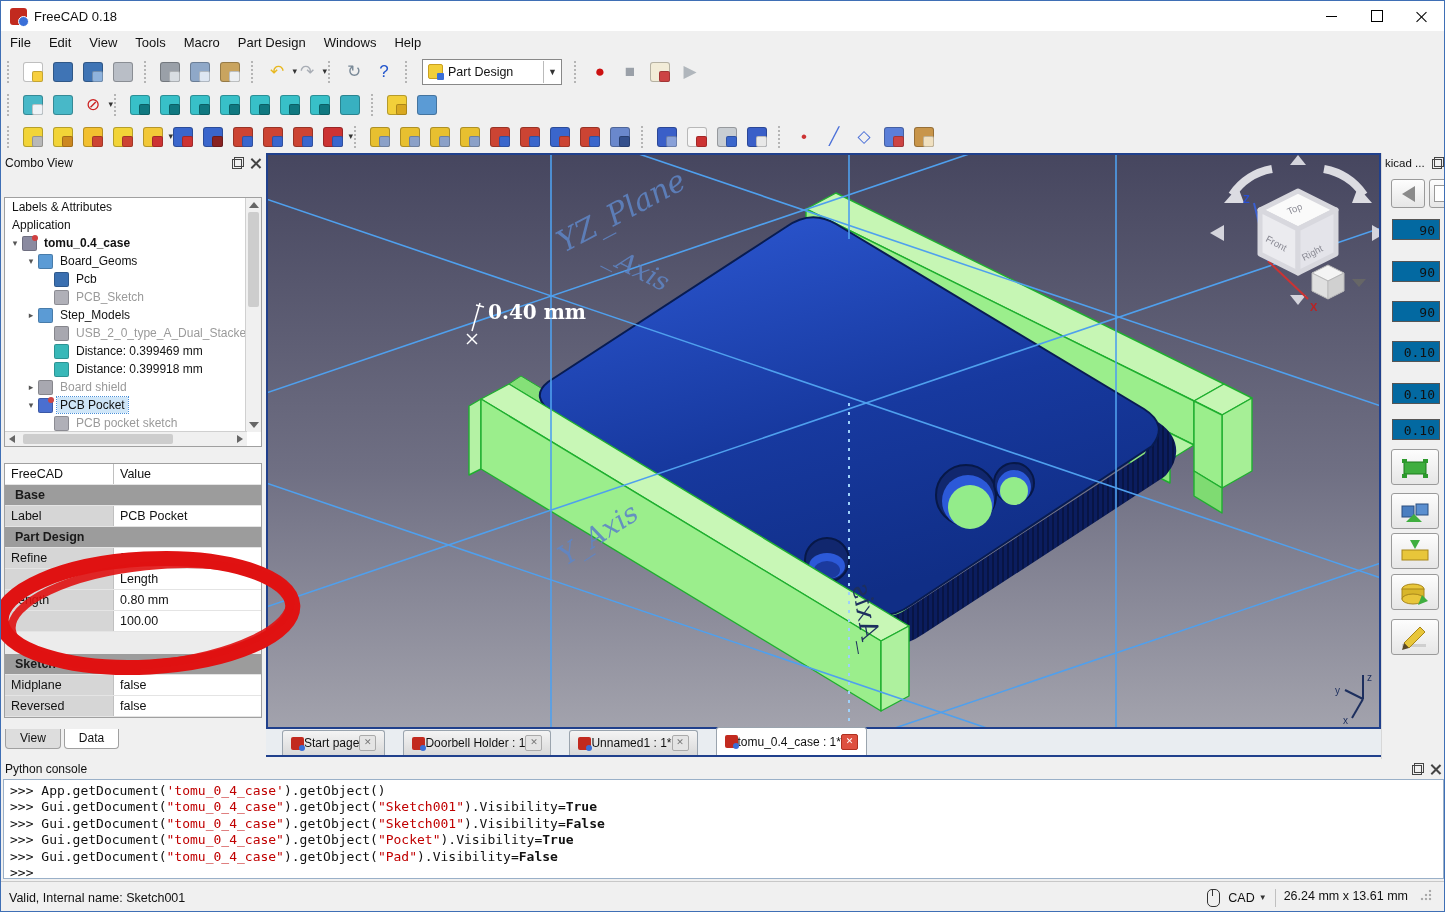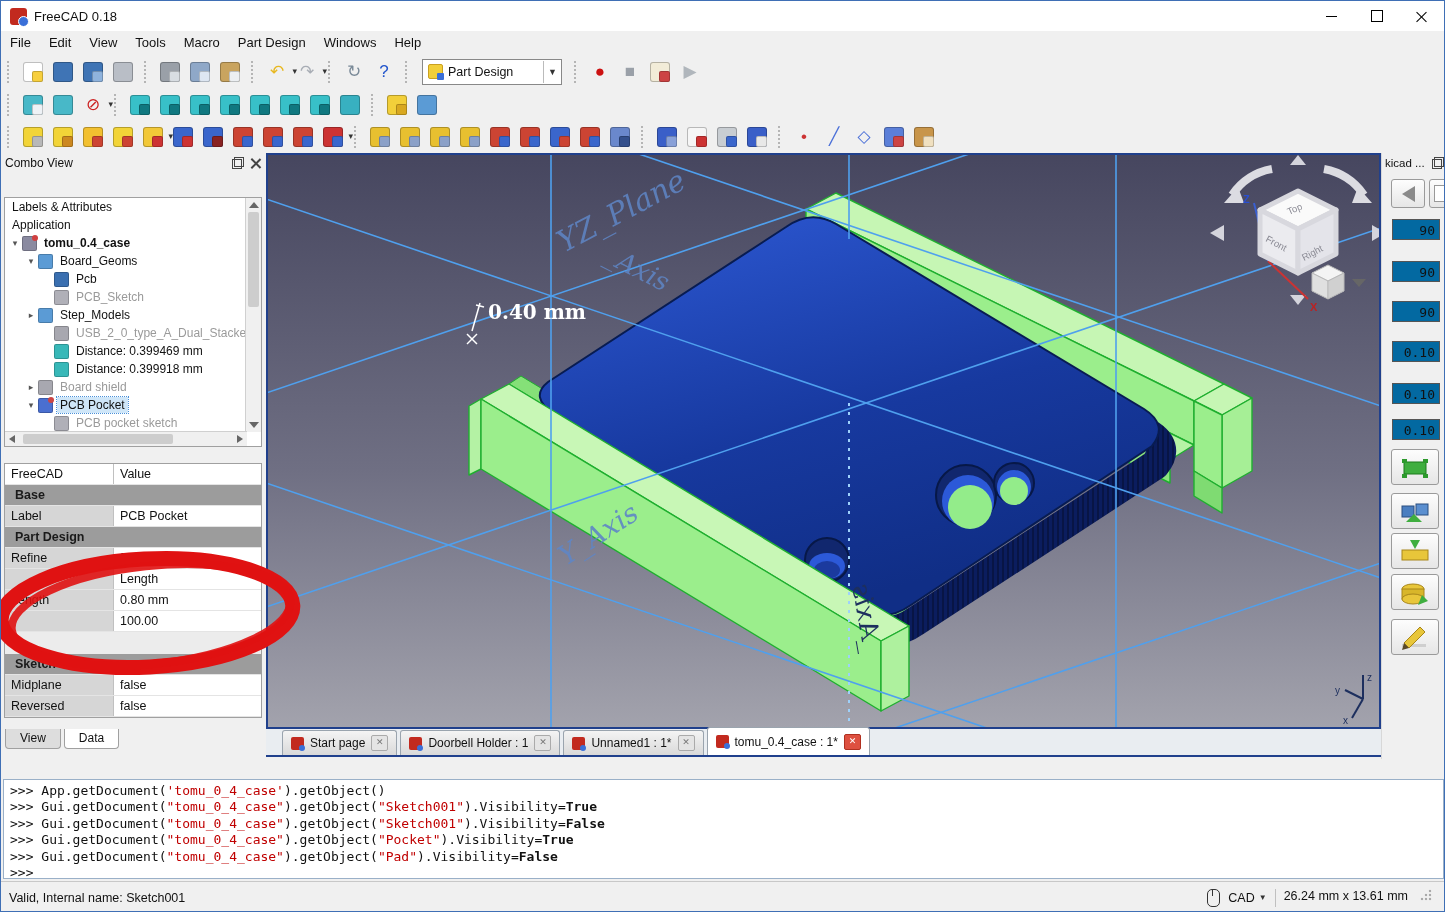--- a/index.html
+++ b/index.html
@@ -83,21 +83,21 @@
   #vp{left:265px;top:152px;width:1115px;height:576px;}
   #vframe{left:265px;top:152px;width:1115px;height:576px;border:2px solid #20408c;box-sizing:border-box;pointer-events:none;}
   
   #rightdock{left:1380px;top:152px;width:65px;height:606px;background:#f0f0f0;border-left:1px solid #d8d8d8;}
   #rightdock .docktitle{font-size:11.5px;padding:0 3px;}
   .kbtn{position:absolute;border:1px solid #9a9a9a;border-radius:3px;background:linear-gradient(#fdfdfd,#e6e6e6);display:flex;align-items:center;justify-content:center;}
   .kfield{position:absolute;left:10px;width:48px;height:21px;background:#0369a1;border:1px solid #555;font-size:13px;text-align:right;line-height:21px;padding-right:4px;box-sizing:border-box;font-family:"DejaVu Sans Mono",monospace;}
   .karrow-left{width:0;height:0;border-top:8px solid transparent;border-bottom:8px solid transparent;border-right:13px solid #8a8a8a;}
   
   #mdibar{left:265px;top:728px;width:1115px;height:28px;background:#e9edf1;border-bottom:2px solid #20408c;display:flex;align-items:flex-end;padding-left:16px;box-sizing:border-box;}
-  .mtab{height:24px;display:flex;align-items:center;gap:6px;padding:0 8px;border:1px solid #9aa4ae;border-bottom:none;border-radius:3px 3px 0 0;background:linear-gradient(#f4f4f4,#d9d9d9);margin-right:3px;font-size:12px;}
+  .mtab{height:24px;display:flex;align-items:center;padding:0 8px;border:1px solid #9aa4ae;border-bottom:none;border-radius:3px 3px 0 0;background:linear-gradient(#f4f4f4,#d9d9d9);margin-right:18px;font-size:12px;}
   .mtab.active{background:#fff;height:27px;font-weight:normal;}
   .fcicon{width:13px;height:13px;background:#c22a1f;border-radius:2px;position:relative;flex:none;}
   .fcicon::after{content:"";position:absolute;right:-1px;bottom:-1px;width:6px;height:6px;border-radius:50%;background:#3a6fd8;}
   .mclose{width:15px;height:14px;border:1px solid #aaa;background:#e4e4e4;color:#777;font-size:9px;line-height:13px;text-align:center;border-radius:2px;}
   .mtab.active .mclose{background:#de5040;border-color:#b03020;color:#fff;}
   
   #pycon{left:0;top:758px;width:1445px;height:122px;background:#f0f0f0;}
   #pybody{position:absolute;left:2px;top:20px;width:1441px;height:100px;background:#fff;border:1px solid #9ab0c8;box-sizing:border-box;overflow:hidden;font-family:"DejaVu Sans Mono",monospace;font-size:13px;line-height:16.4px;padding:3px 0 0 6px;}
   .cline{white-space:pre;}
   .cs{color:#c00000;}
@@ -807,20 +807,27 @@
         <span class="mclose">✕</span>
       </div>
       <div class="mtab active">
         <div class="fcicon"></div>
         <span>tomu_0.4_case : 1*</span>
         <span class="mclose">✕</span>
       </div>
     </div>
 
   <div class="abs" id="pycon">
+    <div class="docktitle">
+      <span>Python console</span>
+      <div class="dockbtns">
+        <div class="dico float"></div>
+        <div class="dico close"></div>
+      </div>
+    </div>
     <div id="pybody">
         <div class="cline"><span>&gt;&gt;&gt; App.getDocument(</span><span class="cs">'tomu_0_4_case'</span><span>).getObject()</span></div>
         <div class="cline"><span>&gt;&gt;&gt; Gui.getDocument(</span><span class="cs">"tomu_0_4_case"</span><span>).getObject(</span><span class="cs">"Sketch001"</span><span>).Visibility=</span><span class="cb">True</span></div>
         <div class="cline"><span>&gt;&gt;&gt; Gui.getDocument(</span><span class="cs">"tomu_0_4_case"</span><span>).getObject(</span><span class="cs">"Sketch001"</span><span>).Visibility=</span><span class="cb">False</span></div>
         <div class="cline"><span>&gt;&gt;&gt; Gui.getDocument(</span><span class="cs">"tomu_0_4_case"</span><span>).getObject(</span><span class="cs">"Pocket"</span><span>).Visibility=</span><span class="cb">True</span></div>
         <div class="cline"><span>&gt;&gt;&gt; Gui.getDocument(</span><span class="cs">"tomu_0_4_case"</span><span>).getObject(</span><span class="cs">"Pad"</span><span>).Visibility=</span><span class="cb">False</span></div>
         <div class="cline"><span>&gt;&gt;&gt;</span></div>
       </div>
   </div>
 

